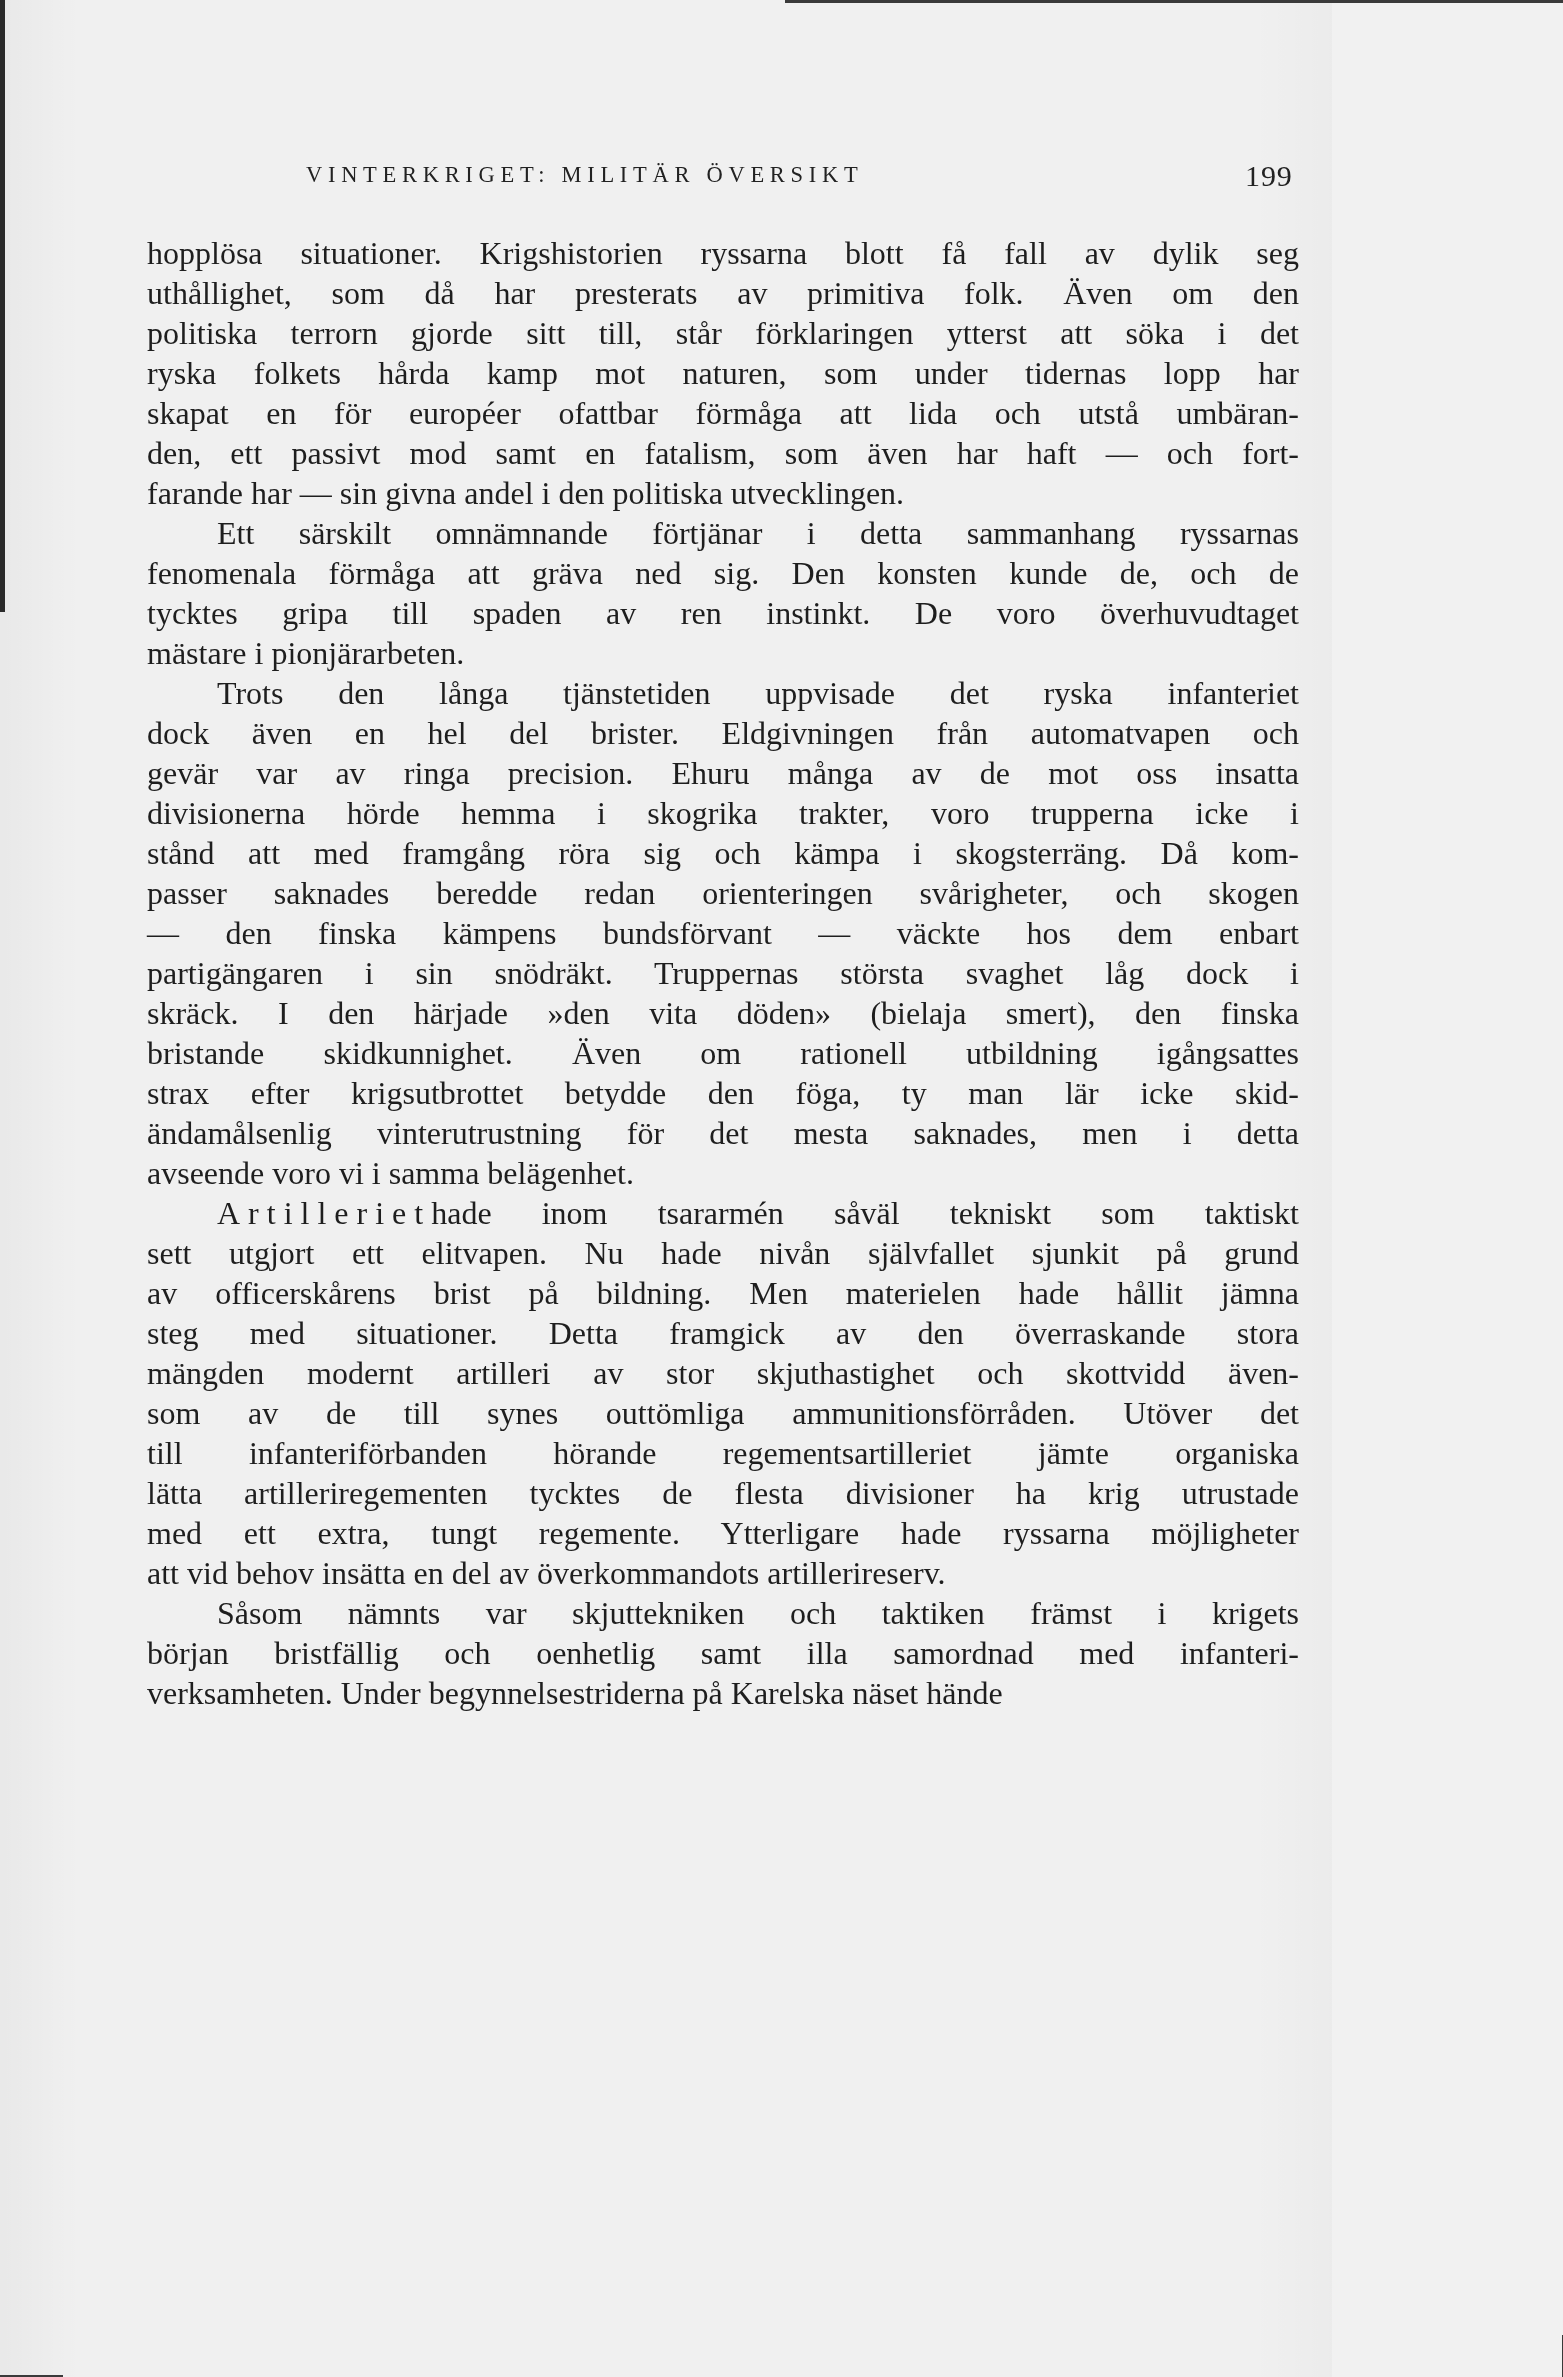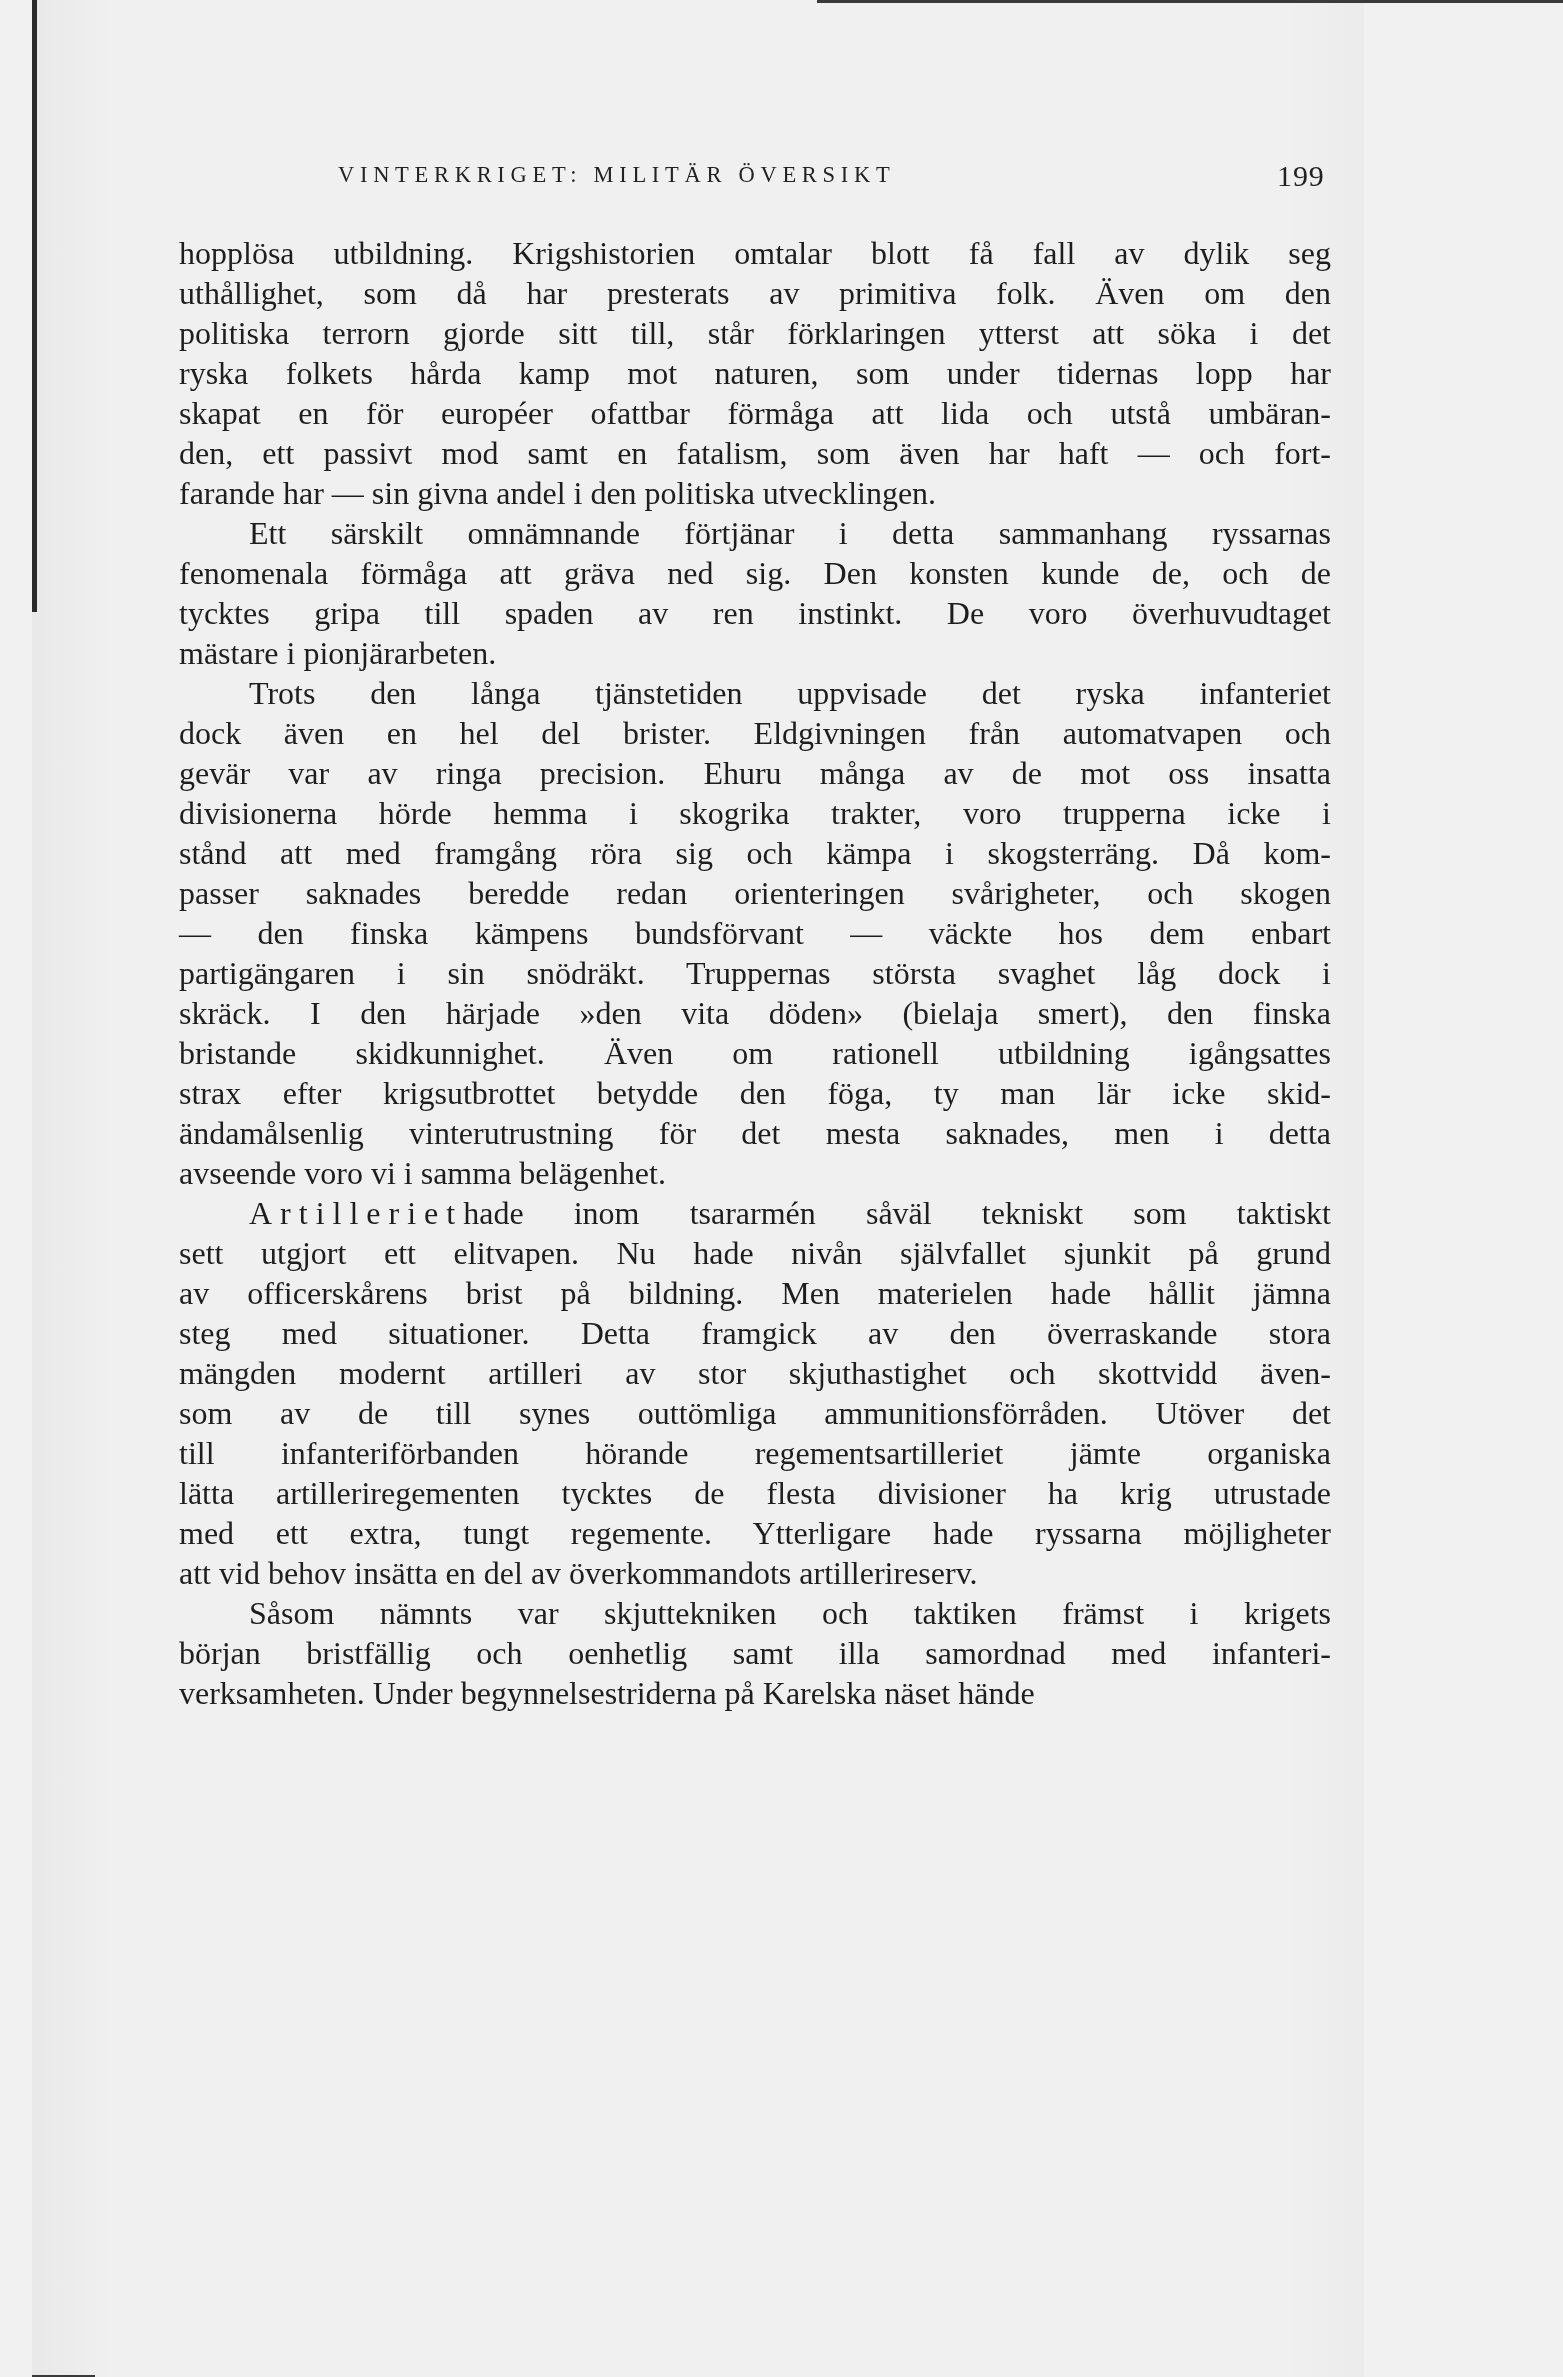--- a/index.html
+++ b/index.html
@@ -15,21 +15,20 @@
       font-family: "Liberation Serif", "DejaVu Serif", serif;
       color: #1e1e1e;
     }
     .page {
       position: absolute;
       left: 0; top: 0;
       width: 1332px; height: 2377px;
       background:
         linear-gradient(90deg, rgba(0,0,0,0.03) 0%, rgba(0,0,0,0) 6%, rgba(0,0,0,0) 94%, rgba(0,0,0,0.02) 100%),
         #f0f0f0;
-      margin-left: 32px;
     }
     .edge-left {
       position: absolute;
       left: 0; top: 0;
       width: 4.5px; height: 612px;
       background: #2a2a2a;
     }
     .edge-top {
       position: absolute;
       left: 785px; top: 0;
@@ -108,21 +107,21 @@
   <div class="edge-bottom"></div>
   <div class="edge-right"></div>
 
   <div class="running-head">
     <span class="running-title">VINTERKRIGET: MILITÄR ÖVERSIKT</span>
     <span class="page-number">199</span>
   </div>
 
   <div class="body-text" id="body-text">
       <div>
-        <span class="line">hopplösa utbildning. Krigshistorien omtalar blott få fall av dylik seg</span>
+        <span class="line">hopplösa situationer. Krigshistorien ryssarna blott få fall av dylik seg</span>
         <span class="line">uthållighet, som då har presterats av primitiva folk. Även om den</span>
         <span class="line">politiska terrorn gjorde sitt till, står förklaringen ytterst att söka i det</span>
         <span class="line">ryska folkets hårda kamp mot naturen, som under tidernas lopp har</span>
         <span class="line">skapat en för européer ofattbar förmåga att lida och utstå umbäran-</span>
         <span class="line">den, ett passivt mod samt en fatalism, som även har haft — och fort-</span>
         <span class="line last">farande har — sin givna andel i den politiska utvecklingen.</span>
       </div>
       <div>
         <span class="line indent">Ett särskilt omnämnande förtjänar i detta sammanhang ryssarnas</span>
         <span class="line">fenomenala förmåga att gräva ned sig. Den konsten kunde de, och de</span>

